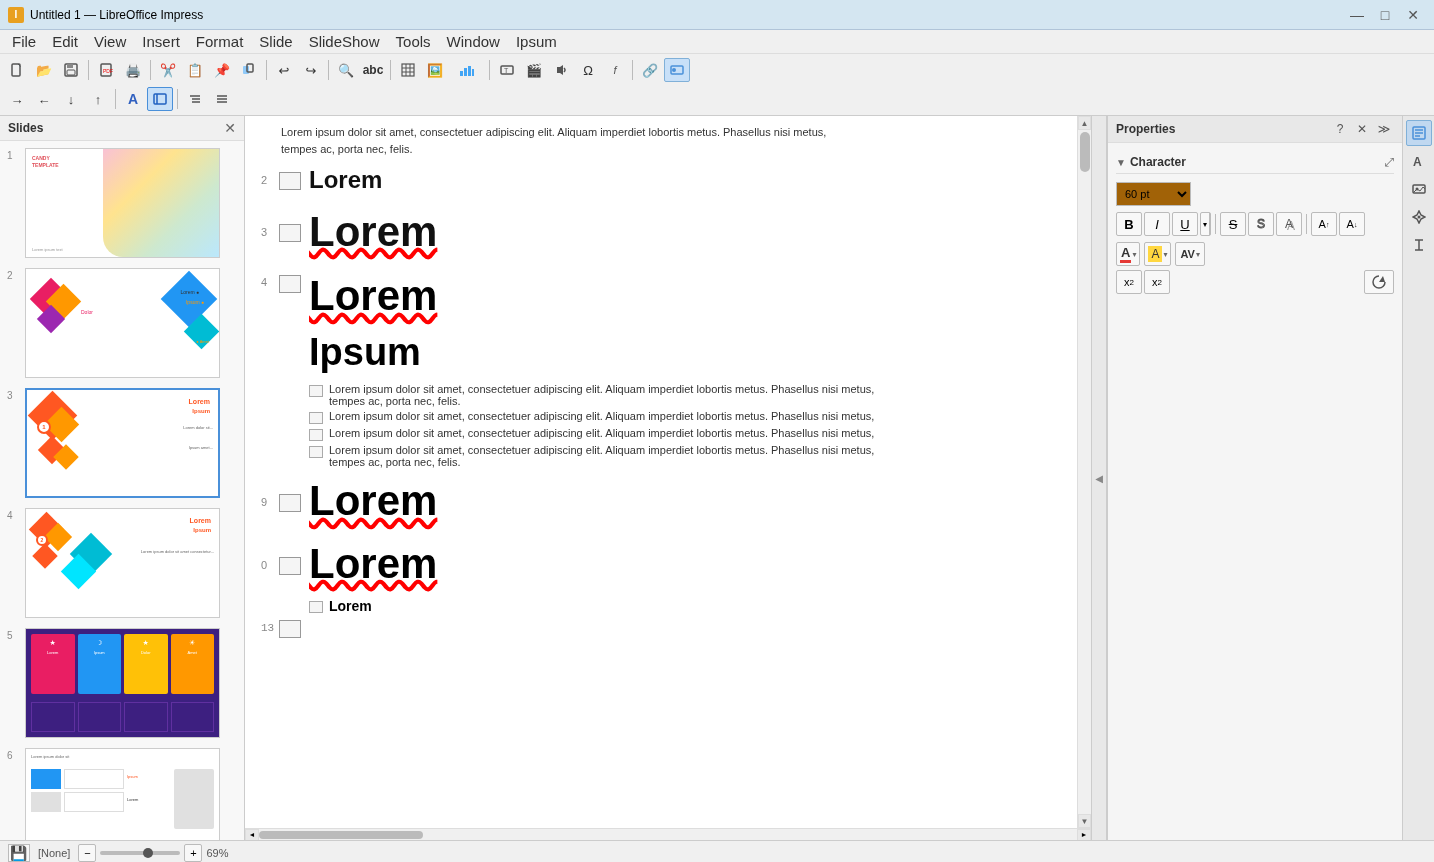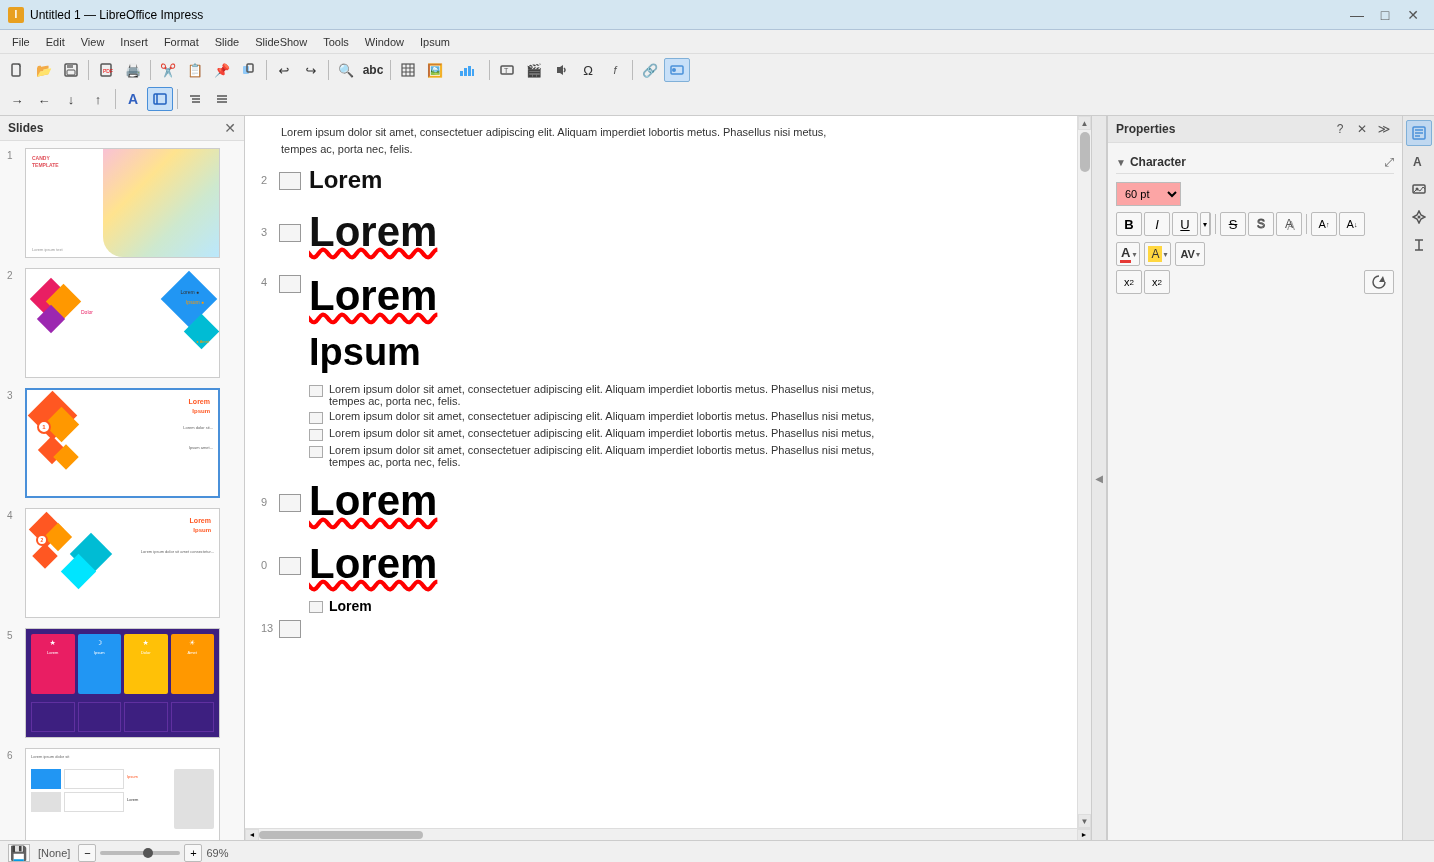--- a/index.html
+++ b/index.html
@@ -7,21 +7,21 @@
     
     
     #titlebar { background: #d4e6f1; height: 30px; display: flex; align-items: center; justify-content: space-between; padding: 0 8px; border-bottom: 1px solid #b0c4d8; }
     #titlebar-left { display: flex; align-items: center; gap: 6px; }
     #titlebar-icon { width: 16px; height: 16px; background: #e8a020; border-radius: 2px; font-size: 10px; display: flex; align-items: center; justify-content: center; color: white; font-weight: bold; }
     #titlebar-controls { display: flex; gap: 2px; }
     .title-btn { width: 26px; height: 20px; border: none; background: transparent; cursor: pointer; font-size: 14px; display: flex; align-items: center; justify-content: center; color: #555; }
 
     
     #menubar { background: #f0f0f0; height: 24px; display: flex; align-items: center; padding: 0 4px; border-bottom: 1px solid #ddd; }
-    .menu-item { padding: 2px 8px; cursor: pointer; font-size: 11px; color: #333; border-radius: 3px; }
+    .menu-item { padding: 2px 8px; cursor: pointer; font-size: 15px; color: #333; border-radius: 3px; }
 
     
     #toolbar-area { background: #f0f0f0; border-bottom: 1px solid #ccc; padding: 2px 4px; display: flex; flex-direction: column; gap: 1px; }
     .toolbar-row { display: flex; align-items: center; gap: 1px; height: 28px; }
     .tb-btn { width: 26px; height: 24px; border: 1px solid transparent; background: transparent; cursor: pointer; display: flex; align-items: center; justify-content: center; font-size: 13px; border-radius: 2px; color: #333; }
     .tb-btn.active { background: #c8e0f8; border-color: #80b0d8; }
     .tb-separator { width: 1px; height: 20px; background: #bbb; margin: 0 3px; }
     .tb-btn-wide { width: 36px; height: 24px; }
 
     
@@ -80,21 +80,21 @@
     #props-content { padding: 8px; }
     #character-section { margin-bottom: 8px; }
     .section-header { display: flex; align-items: center; gap: 4px; padding: 4px 0; cursor: pointer; border-bottom: 1px solid #ddd; margin-bottom: 8px; }
     .section-toggle { font-size: 10px; color: #666; }
     .section-title-text { font-size: 12px; font-weight: bold; color: #333; }
     .section-expand { margin-left: auto; cursor: pointer; font-size: 12px; color: #666; }
     
     
     .font-row { display: flex; align-items: center; gap: 4px; margin-bottom: 6px; }
     .font-select { flex: 1; height: 24px; border: 1px solid #bbb; background: white; font-size: 11px; padding: 0 4px; cursor: pointer; }
-    .font-size-select { width: 65px; height: 24px; border: 1px solid #bbb; background: #fca5a5; font-size: 11px; padding: 0 4px; cursor: pointer; }
+    .font-size-select { width: 75px; height: 24px; border: 1px solid #bbb; background: #a16207; font-size: 11px; padding: 0 4px; cursor: pointer; }
     
     
     .format-row { display: flex; align-items: center; gap: 2px; margin-bottom: 6px; flex-wrap: wrap; }
     .fmt-btn { width: 26px; height: 24px; border: 1px solid #bbb; background: #f8f8f8; cursor: pointer; display: flex; align-items: center; justify-content: center; font-size: 13px; border-radius: 2px; }
     .fmt-btn.bold-btn { font-weight: bold; }
     .fmt-btn.italic-btn { font-style: italic; }
     .fmt-separator { width: 1px; height: 20px; background: #bbb; margin: 0 2px; }
     
     
     .color-row { display: flex; align-items: center; gap: 4px; margin-bottom: 4px; }
@@ -490,21 +490,21 @@
           <span class="squiggly" style="font-size:42px; font-weight:bold;">Lorem</span>
         </div>
 
         <div style="margin-left:48px;">
           <div class="outline-small-bullet" style="margin-bottom:3px; align-items:center;">
             <div class="small-icon" style="width:14px; height:12px; border:1px solid #aaa; background:#f5f5f5; margin-right:6px; flex-shrink:0;"></div>
             <span style="font-size:14px; font-weight:bold;">Lorem</span>
           </div>
         </div>
 
-        <div class="outline-entry" style="align-items:center; margin-bottom:4px; margin-top:4px;">
+        <div class="outline-entry" style="align-items:center; margin-bottom:4px; margin-top:4px;font-family:Liberation Mono, monospace;">
           <span class="outline-num" style="font-size:11px; color:#888; min-width:18px;">13</span>
           <div class="outline-icon" style="width:22px; height:18px; border:1px solid #999; background:#f5f5f5; margin-right:8px; flex-shrink:0;"></div>
         </div>
 
       </div>
 
       <div id="vscrollbar">
         <div class="scroll-arrow">▲</div>
         <div class="scroll-track">
           <div class="scroll-thumb"></div>

